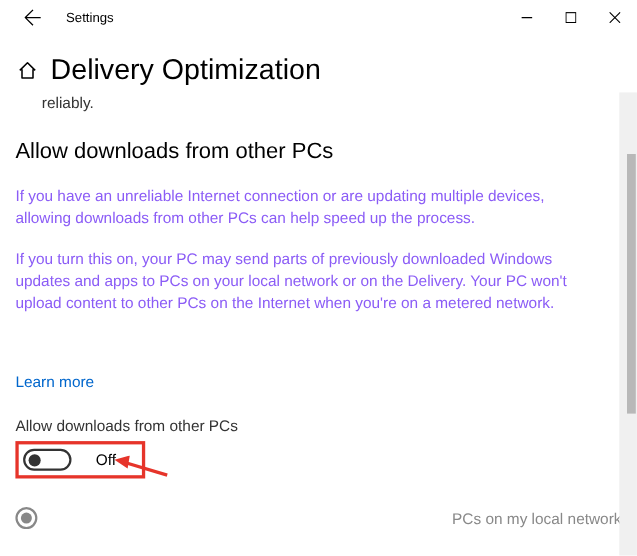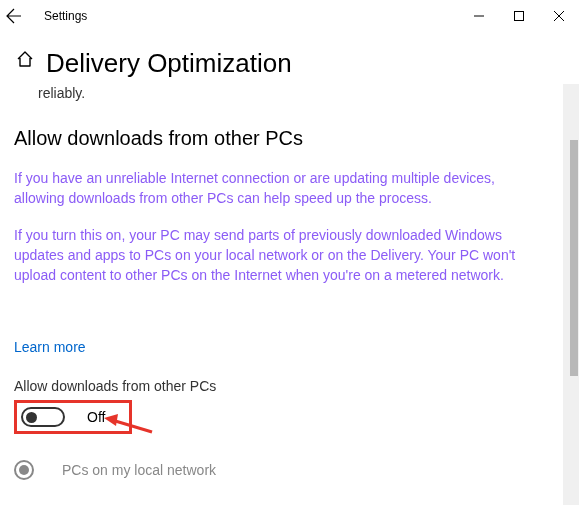--- a/index.html
+++ b/index.html
@@ -9,21 +9,21 @@
       width: 579px;
       height: 505px;
       position: relative;
       overflow: hidden;
       color: #000;
     }
     .titlebar {
       height: 32px;
       display: flex;
       align-items: center;
-      padding-left: 0;
+      padding-left: 16px;
     }
     .back-btn {
       width: 28px; height: 28px;
       display: flex; align-items: center; justify-content: center;
       font-size: 16px;
       color: #000;
       cursor: pointer;
     }
     .titlebar-title {
       font-size: 12px;
@@ -38,21 +38,21 @@
     }
     .wc-btn {
       width: 40px;
       display: flex;
       align-items: center;
       justify-content: center;
       cursor: pointer;
     }
     .page-header {
       display: flex;
-      align-items: flex-start;
+      align-items: center;
       padding: 16px 14px 6px 14px;
     }
     .home-icon {
       width: 22px; height: 22px;
       display: flex; align-items: center; justify-content: center;
       margin-right: 10px;
     }
     .page-title {
       font-size: 26px;
       font-weight: 400;
@@ -122,23 +122,24 @@
     }
     .arrow-annotation {
       position: absolute;
       left: 104px;
       top: 329px;
       pointer-events: none;
     }
     .radio-row {
       display: flex;
       align-items: center;
-      gap: 28px;
+      gap: 10px;
       margin-top: 26px;
       color: #888;
+      justify-content: space-between;
     }
     .radio {
       width: 20px; height: 20px;
       border: 2px solid #888;
       border-radius: 50%;
       display: flex; align-items: center; justify-content: center;
     }
     .radio-dot {
       width: 10px; height: 10px;
       border-radius: 50%;

